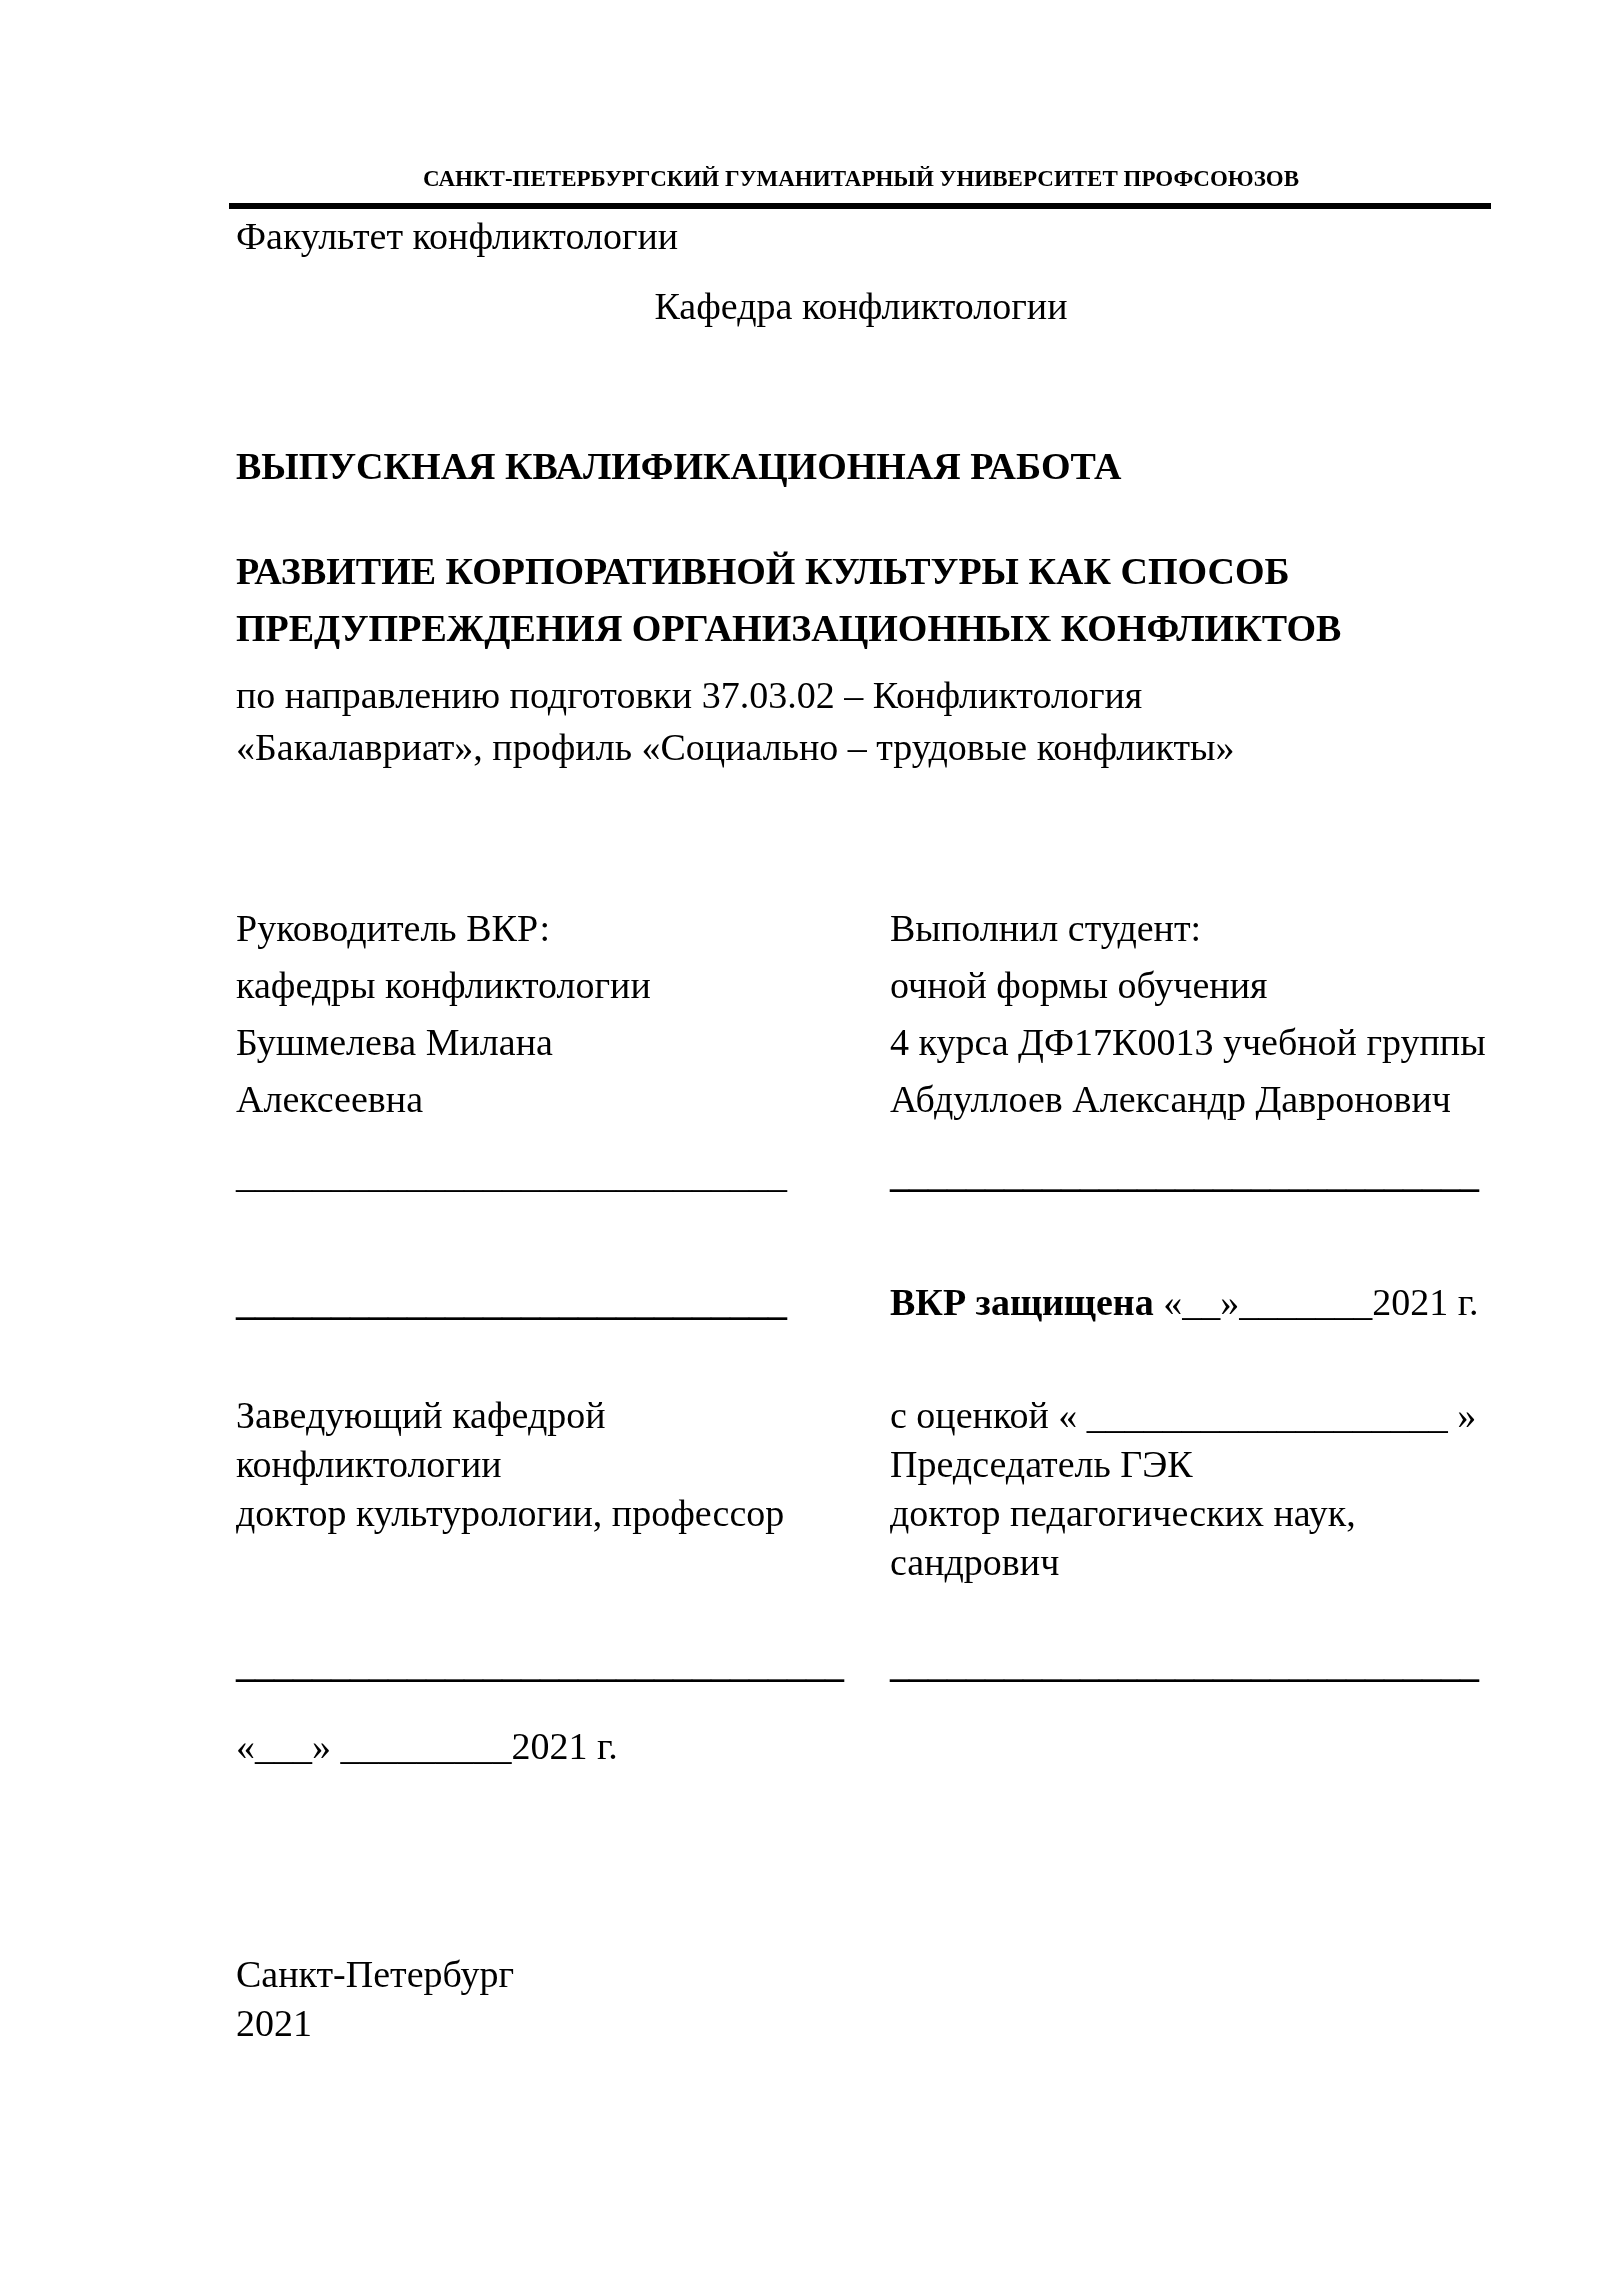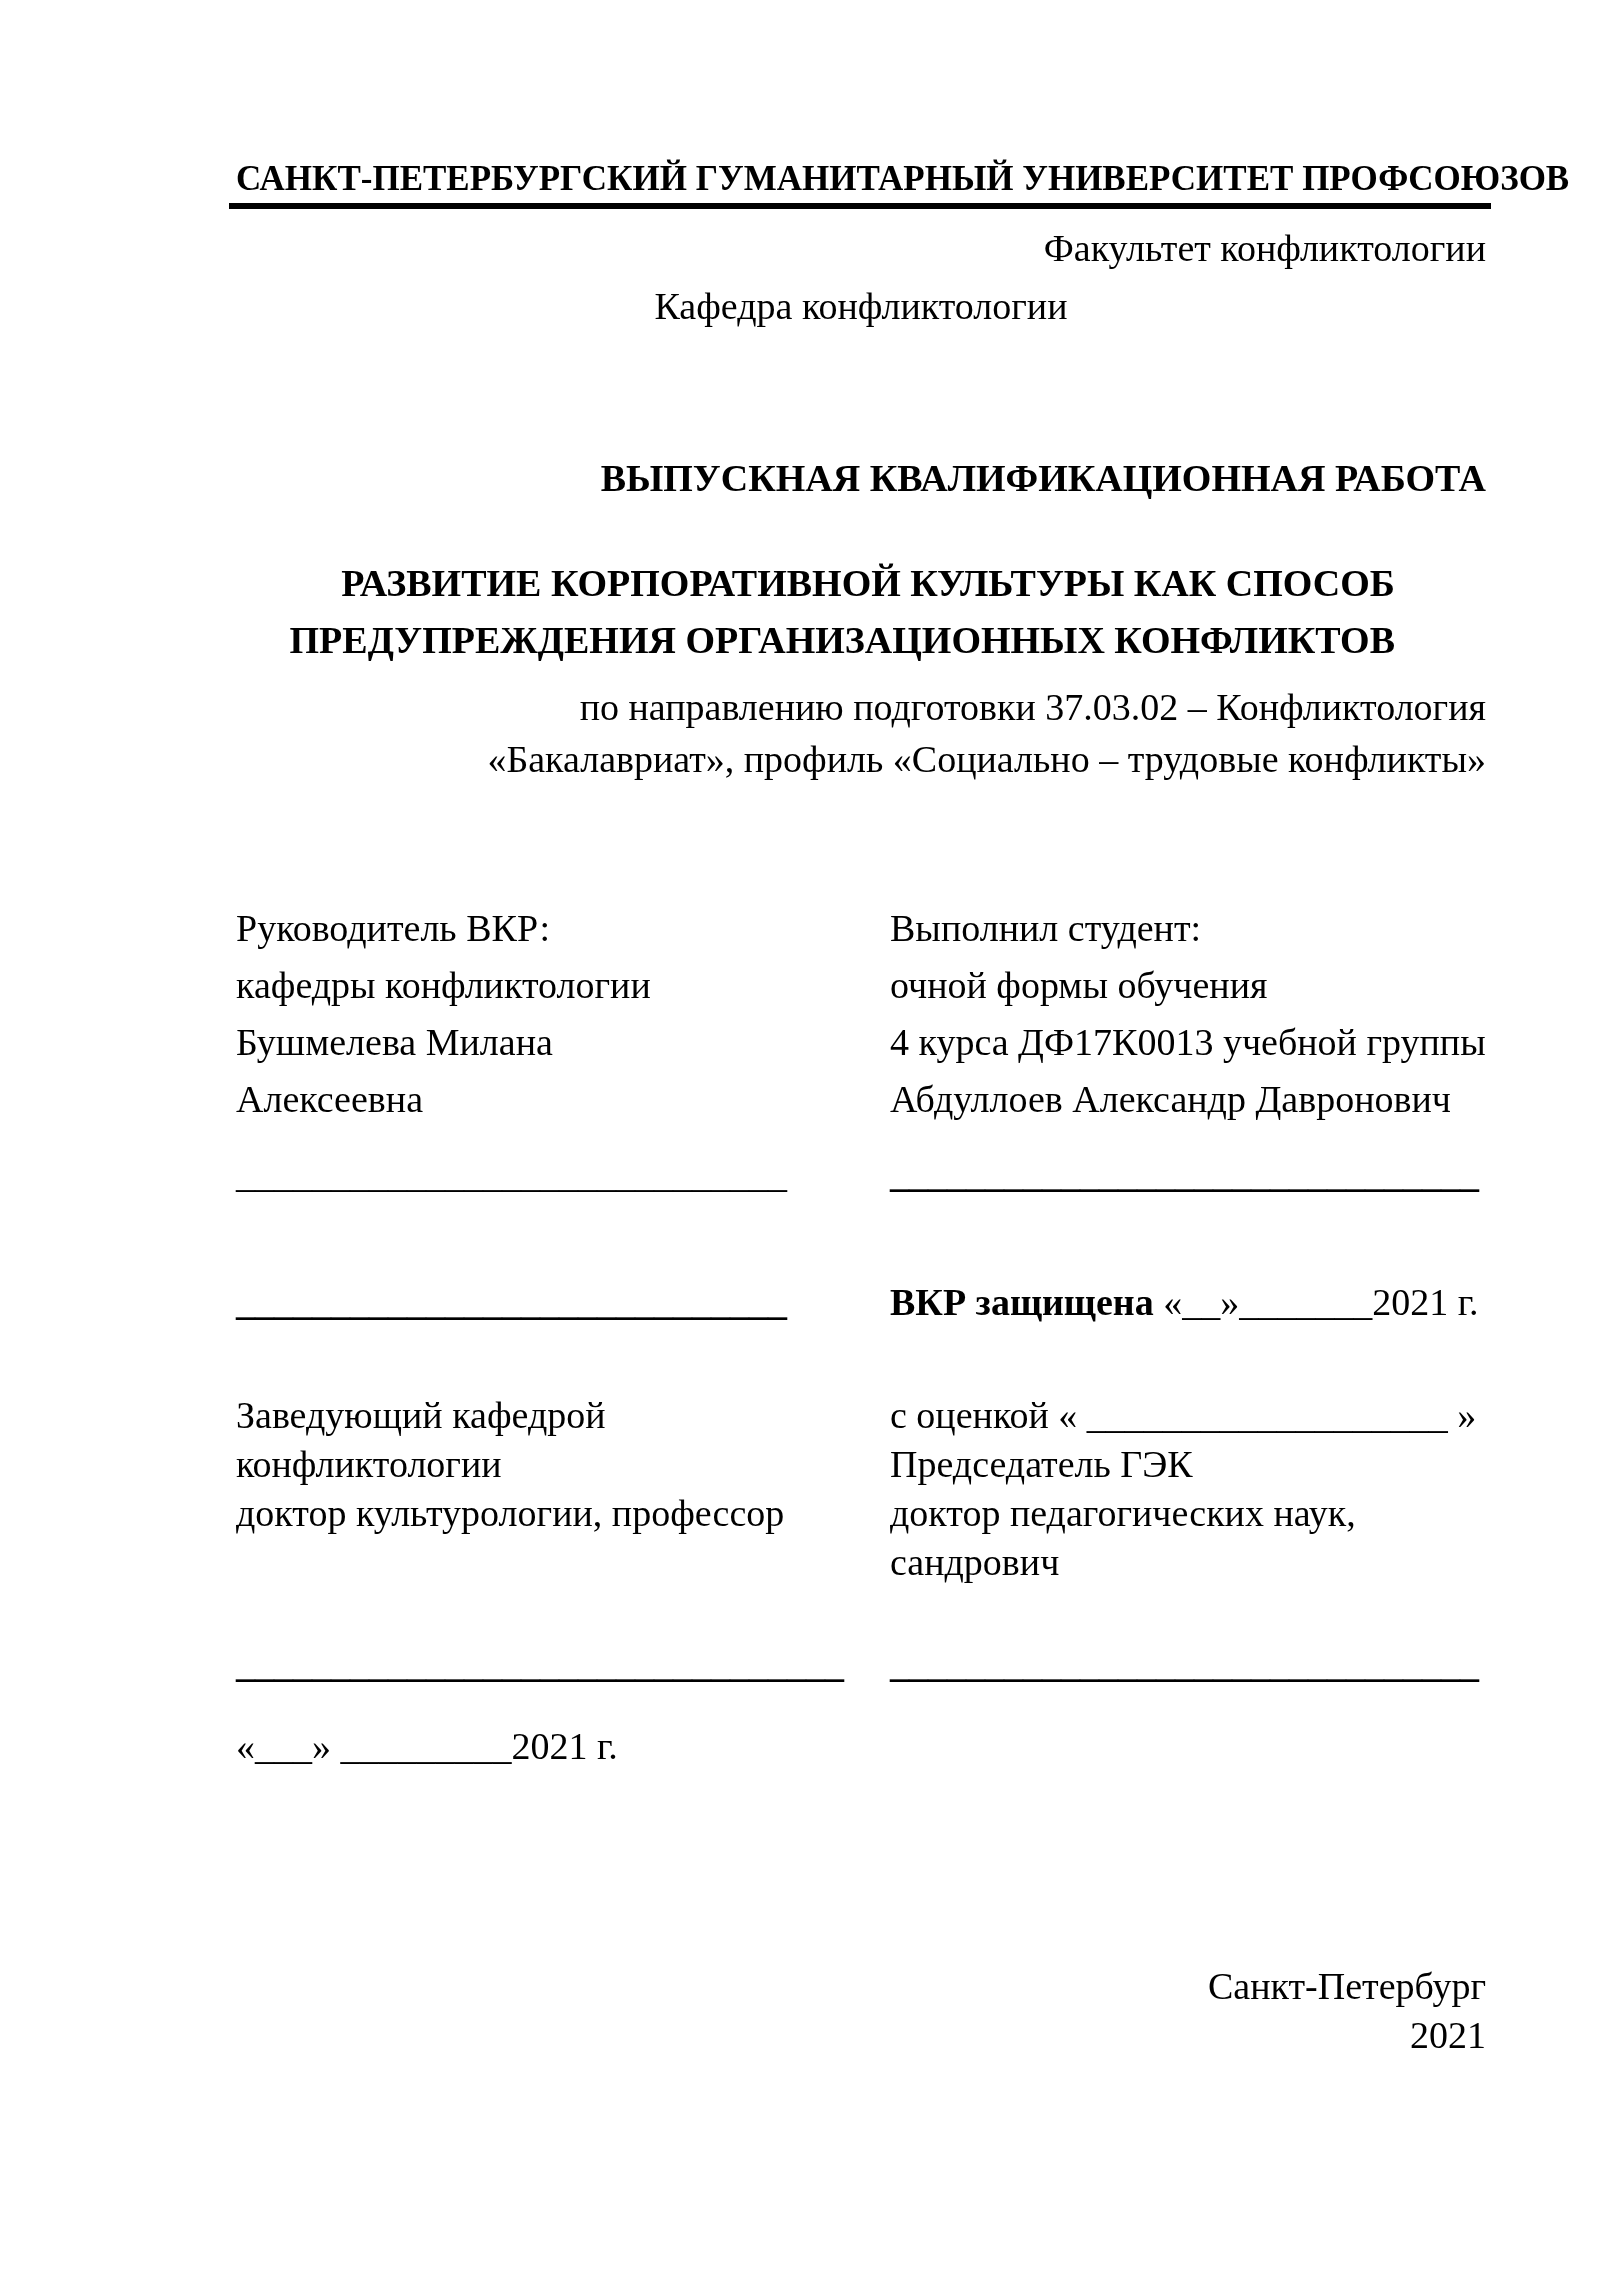--- a/index.html
+++ b/index.html
@@ -7,32 +7,32 @@
     position: relative;
     width: 1623px;
     height: 2295px;
     background: #ffffff;
     color: #000000;
     font-family: "Liberation Serif", "DejaVu Serif", serif;
     font-size: 38px;
     overflow: hidden;
   }
   .abs { position: absolute; }
-  .center { text-align: right; margin-top: 12px; }
+  .center { text-align: left; }
   .right { text-align: center; }
   .bold { font-weight: bold; }
   .nowrap { white-space: nowrap; }
   .lh56 { line-height: 44px; }
   .lh62 { line-height: 49px; }
   .lh66 { line-height: 52px; }
   .lh72 { line-height: 57px; }
 
   .university {
     top: 157px; left: 236px; right: 137px;
-    font-weight: bold; font-size: 35px; line-height: 44px;
+    font-weight: bold; font-size: 23px; line-height: 44px;
     text-align: center; white-space: nowrap;
   }
   .header-rule {
     top: 203px; left: 229px; right: 132px;
     height: 6.3px; background: #000000;
   }
   .faculty   { top: 214px;  left: 236px; right: 137px; }
   .department{ top: 284px;  left: 236px; right: 137px; }
   .worktype  { top: 444px;  left: 236px; right: 137px; }
   .thesis-title { top: 543px; left: 236px; right: 228px; }

